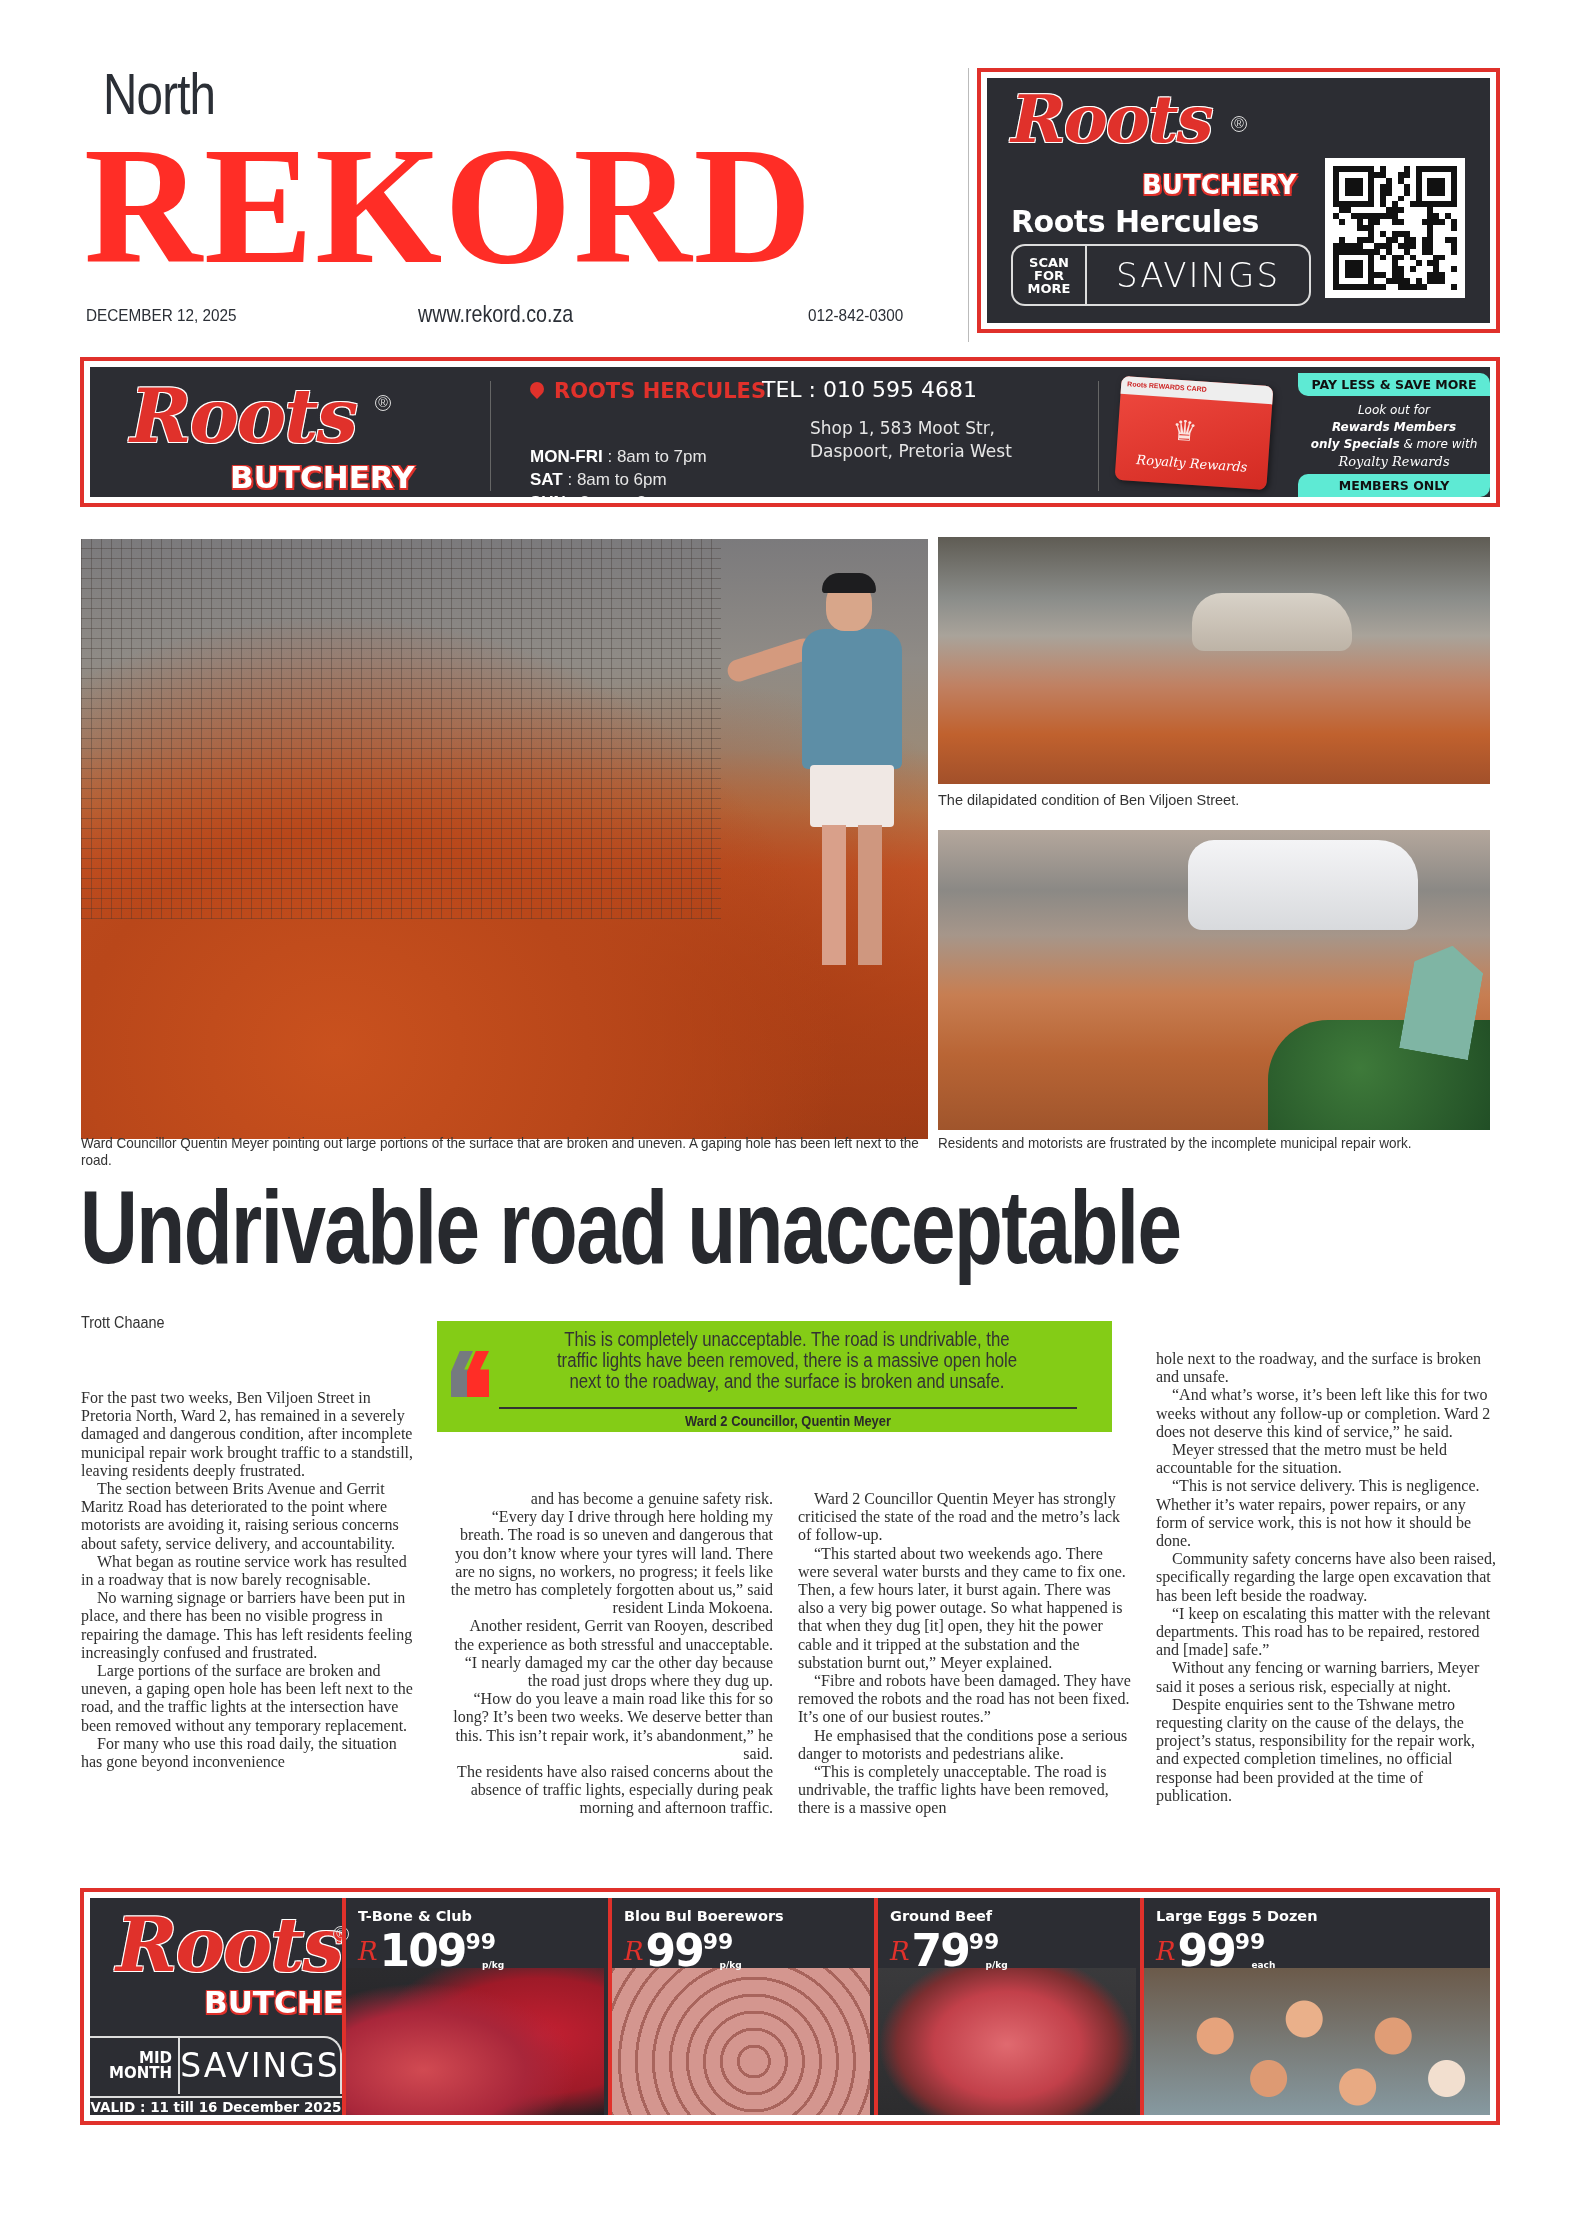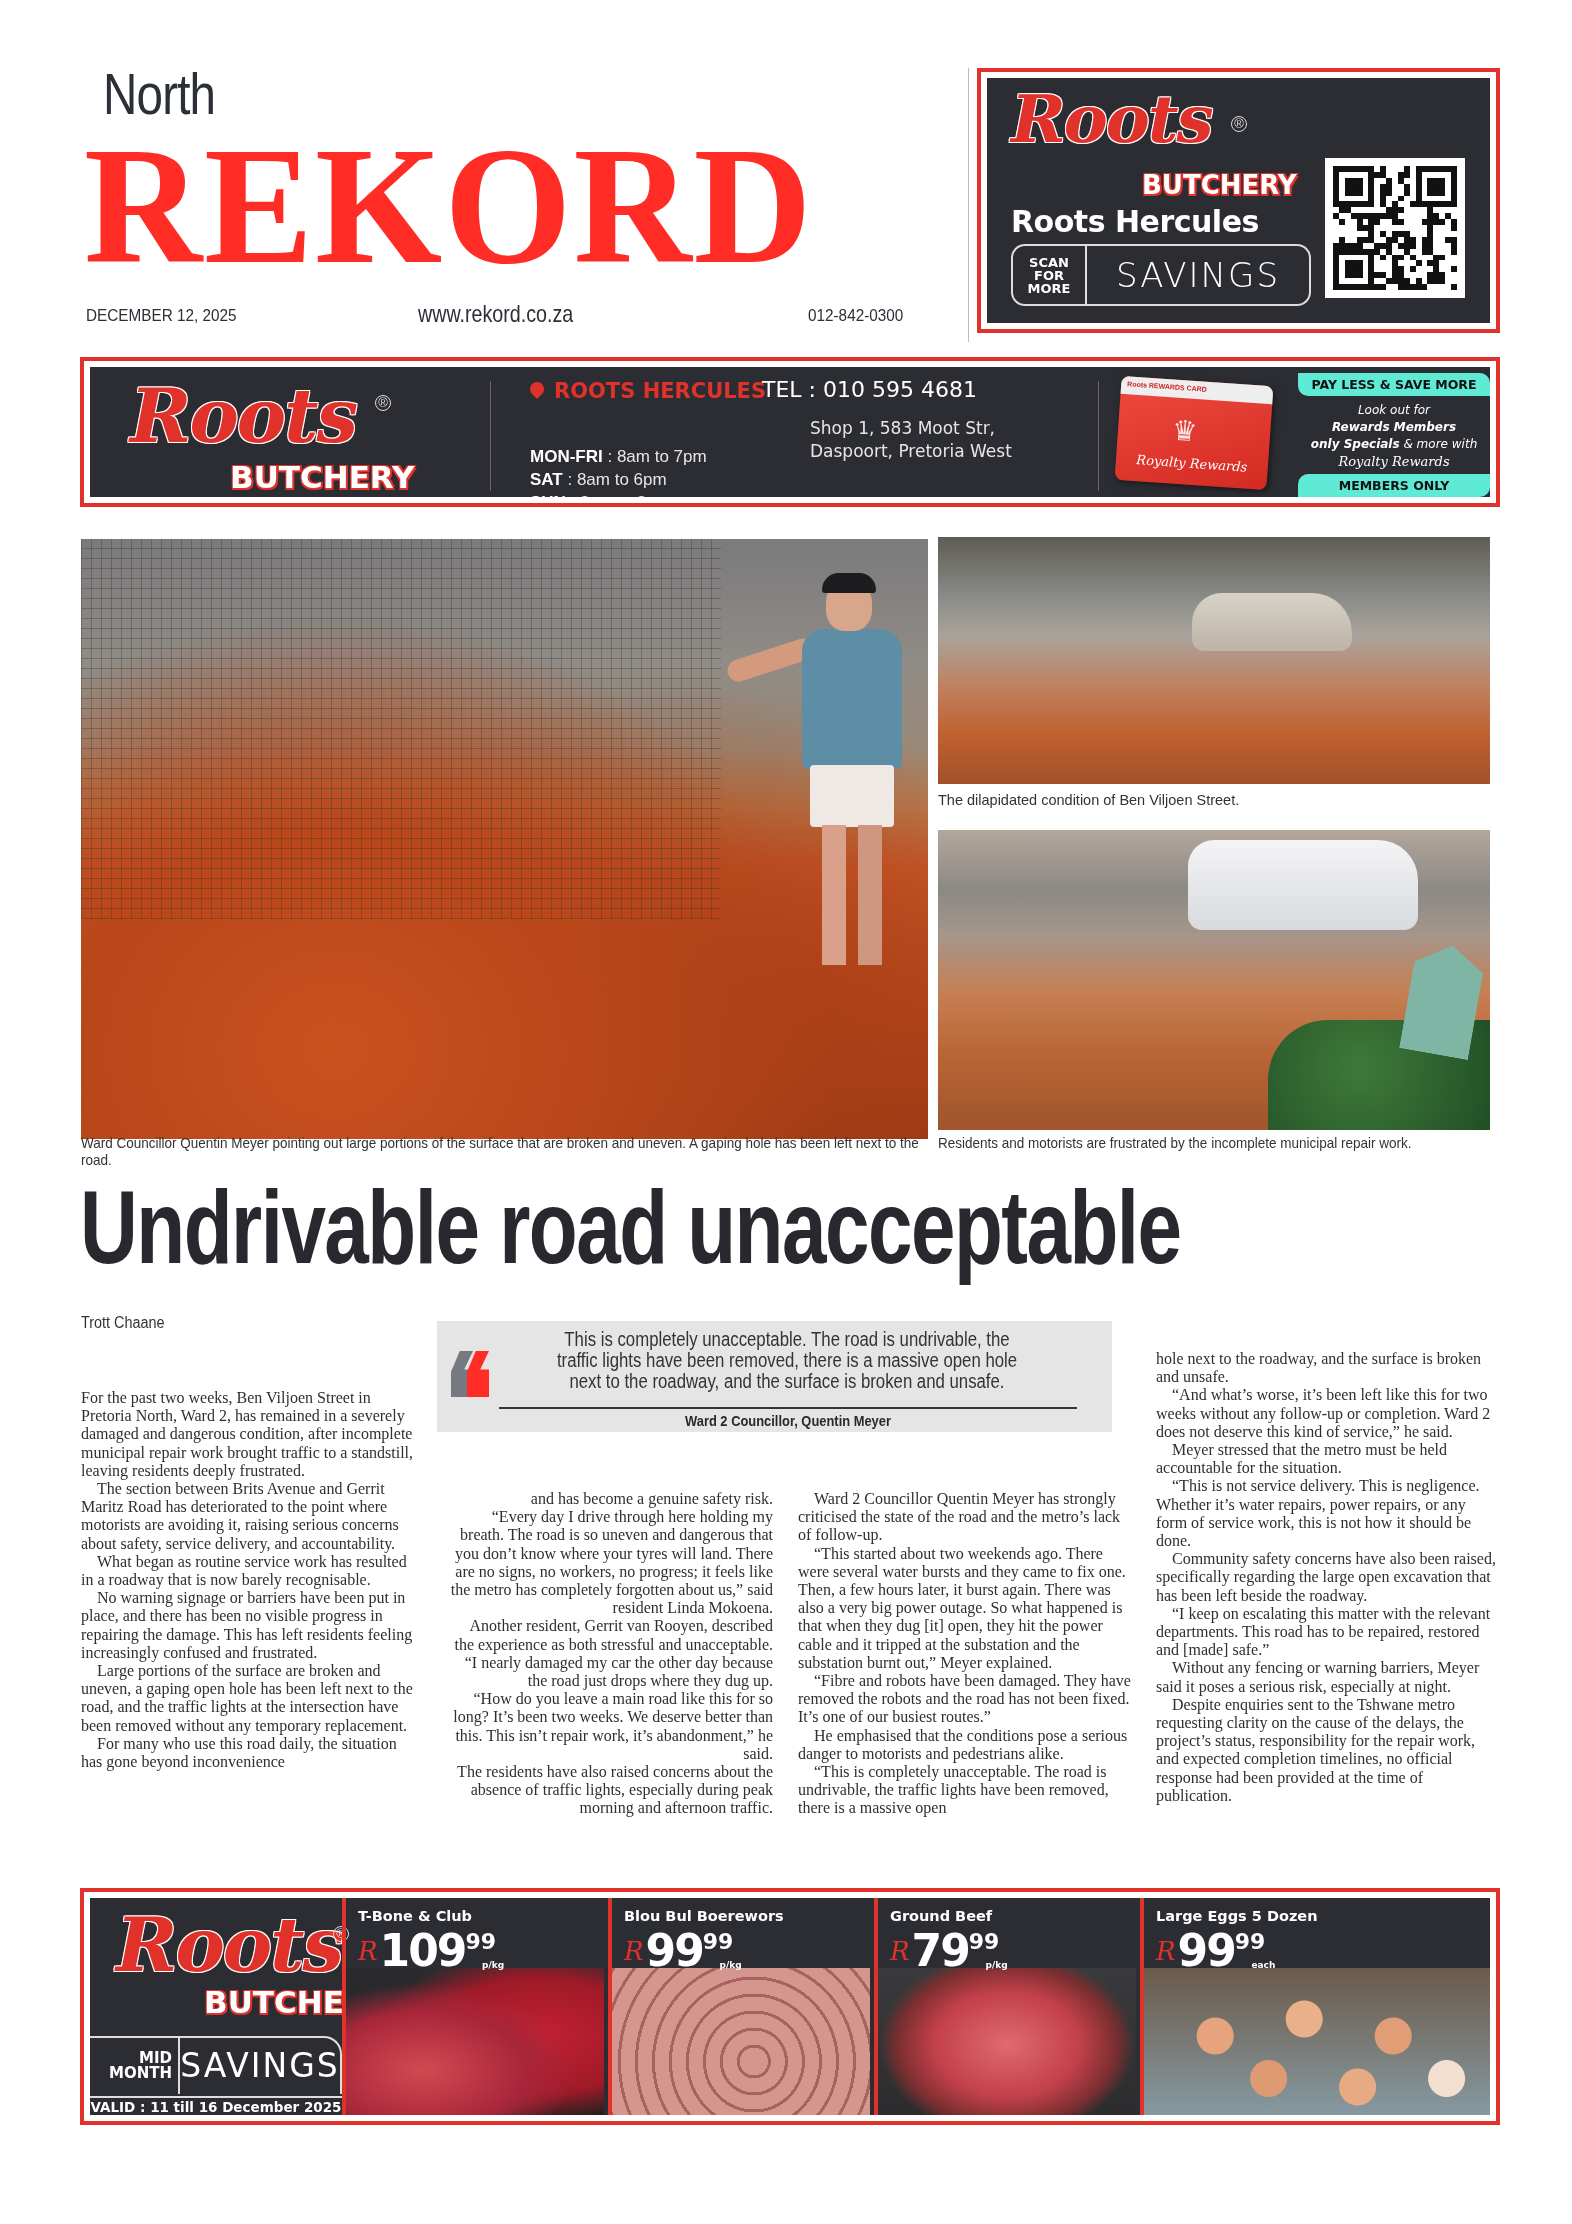--- a/index.html
+++ b/index.html
@@ -95,21 +95,21 @@
   
   .byline { position: absolute; left: 81px; top: 1314px; font-size: 16px; color: #333; transform: scaleX(0.9); transform-origin: left top; }
   .col { position: absolute; font-family: "Liberation Serif", serif; font-size: 16px; line-height: 18.2px; color: #2f2f2f; margin-top: 38px; }
   .col p { text-indent: 16px; }
   .col p.noindent { text-indent: 0; }
   .col1 { left: 81px; top: 1351px; width: 340px; }
   .col2 { left: 438px; top: 1452px; width: 335px; text-align: right; }
   .col3 { left: 798px; top: 1452px; width: 335px; }
   .col4 { left: 1156px; top: 1312px; width: 340px; }
 
-  .pullquote { position: absolute; left: 437px; top: 1321px; width: 675px; height: 111px; background: #e5e5e5; }
+  .pullquote { position: absolute; left: 437px; top: 1321px; width: 675px; height: 111px; background: #84cc16; }
   .pq-mark-grey { position: absolute; left: 14px; top: 30px; width: 22px; height: 46px; background: #757a80; clip-path: polygon(40% 0, 100% 0, 60% 40%, 100% 40%, 100% 100%, 0 100%, 0 45%); }
   .pq-mark-red { position: absolute; left: 30px; top: 30px; width: 22px; height: 46px; background: #ff2d26; clip-path: polygon(40% 0, 100% 0, 60% 40%, 100% 40%, 100% 100%, 0 100%, 0 45%); }
   .pq-text { position: absolute; left: 80px; top: 8px; width: 540px; text-align: center; font-size: 19.5px; line-height: 21px; color: #333; transform: scaleX(0.86); transform-origin: center top; }
   .pq-rule { position: absolute; left: 62px; top: 86px; width: 578px; height: 2px; background: #333; }
   .pq-attr { position: absolute; left: 62px; top: 91px; width: 578px; text-align: center; font-weight: 700; font-size: 15px; color: #2a2a2a; transform: scaleX(0.86); transform-origin: center top; }
 
   
   .ad3 { left: 80px; top: 1888px; width: 1420px; height: 237px; }
   .ad3 .roots-logo { left: 26px; top: 4px; font-size: 74px; }
   .ad3 .reg { left: 243px; top: 28px; }

